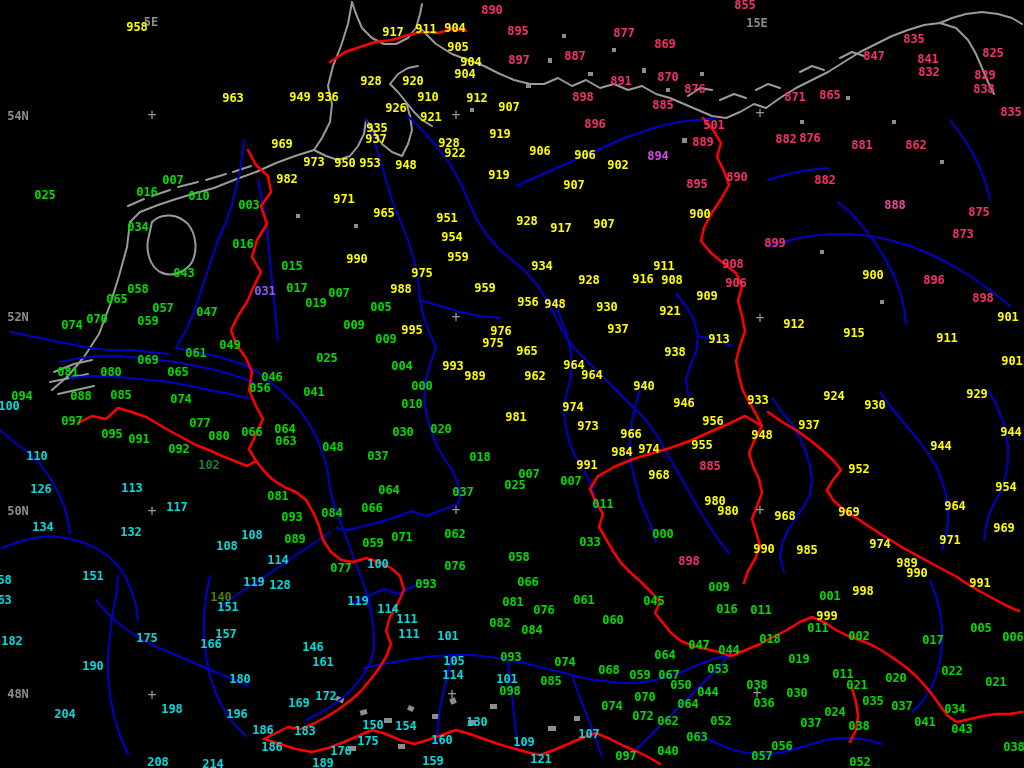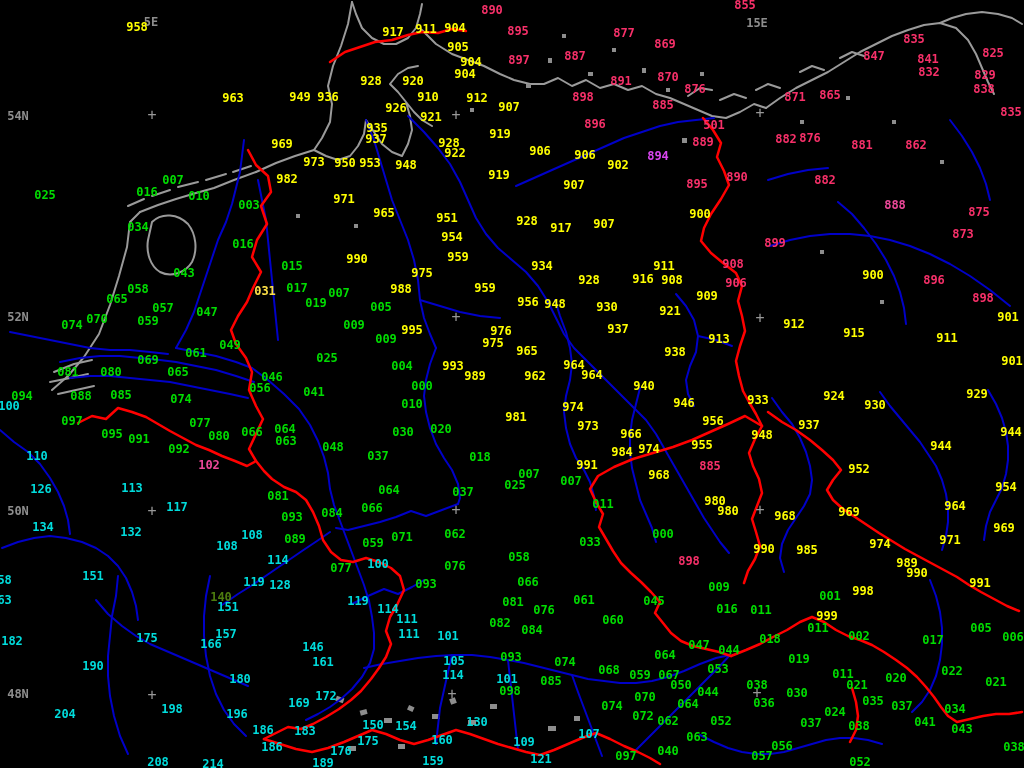--- a/index.html
+++ b/index.html
@@ -298,24 +298,24 @@
       <span class="st" style="left: 22px; top: 396px; color: rgb(0, 220, 0);">094</span>
       <span class="st" style="left: 81px; top: 396px; color: rgb(0, 220, 0);">088</span>
       <span class="st" style="left: 121px; top: 395px; color: rgb(0, 220, 0);">085</span>
       <span class="st" style="left: 181px; top: 399px; color: rgb(0, 220, 0);">074</span>
       <span class="st" style="left: 72px; top: 421px; color: rgb(0, 220, 0);">097</span>
       <span class="st" style="left: 200px; top: 423px; color: rgb(0, 220, 0);">077</span>
       <span class="st" style="left: 112px; top: 434px; color: rgb(0, 220, 0);">095</span>
       <span class="st" style="left: 139px; top: 439px; color: rgb(0, 220, 0);">091</span>
       <span class="st" style="left: 219px; top: 436px; color: rgb(0, 220, 0);">080</span>
       <span class="st" style="left: 179px; top: 449px; color: rgb(0, 220, 0);">092</span>
-      <span class="st" style="left: 209px; top: 465px; color: #ec4899; text-align: right;">102</span>
+      <span class="st" style="left: 209px; top: 465px; color: #15803d; text-align: right;">102</span>
       <span class="st" style="left: 292px; top: 266px; color: rgb(0, 220, 0);">015</span>
       <span class="st" style="left: 297px; top: 288px; color: rgb(0, 220, 0);">017</span>
-      <span class="st" style="left: 265px; top: 291px; color: #fde047;">031</span>
+      <span class="st" style="left: 265px; top: 291px; color: #8b5cf6;">031</span>
       <span class="st" style="left: 339px; top: 293px; color: rgb(0, 220, 0);">007</span>
       <span class="st" style="left: 316px; top: 303px; color: rgb(0, 220, 0);">019</span>
       <span class="st" style="left: 381px; top: 307px; color: rgb(0, 220, 0);">005</span>
       <span class="st" style="left: 354px; top: 325px; color: rgb(0, 220, 0);">009</span>
       <span class="st" style="left: 386px; top: 339px; color: rgb(0, 220, 0);">009</span>
       <span class="st" style="left: 327px; top: 358px; color: rgb(0, 220, 0);">025</span>
       <span class="st" style="left: 402px; top: 366px; color: rgb(0, 220, 0);">004</span>
       <span class="st" style="left: 272px; top: 377px; color: rgb(0, 220, 0);">046</span>
       <span class="st" style="left: 260px; top: 388px; color: rgb(0, 220, 0);">056</span>
       <span class="st" style="left: 314px; top: 392px; color: rgb(0, 220, 0);">041</span>

